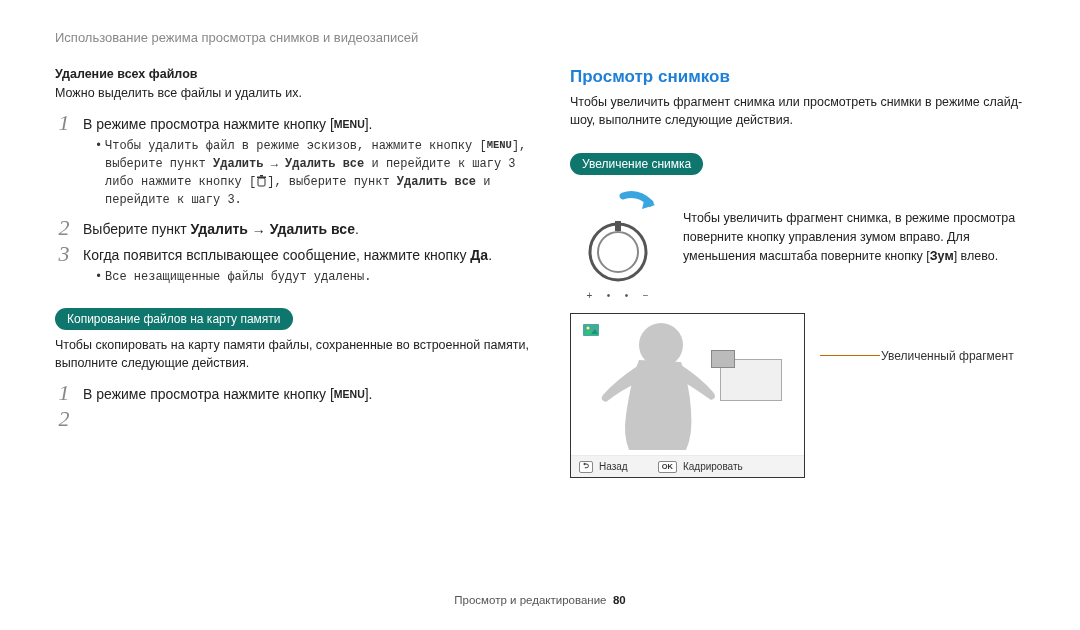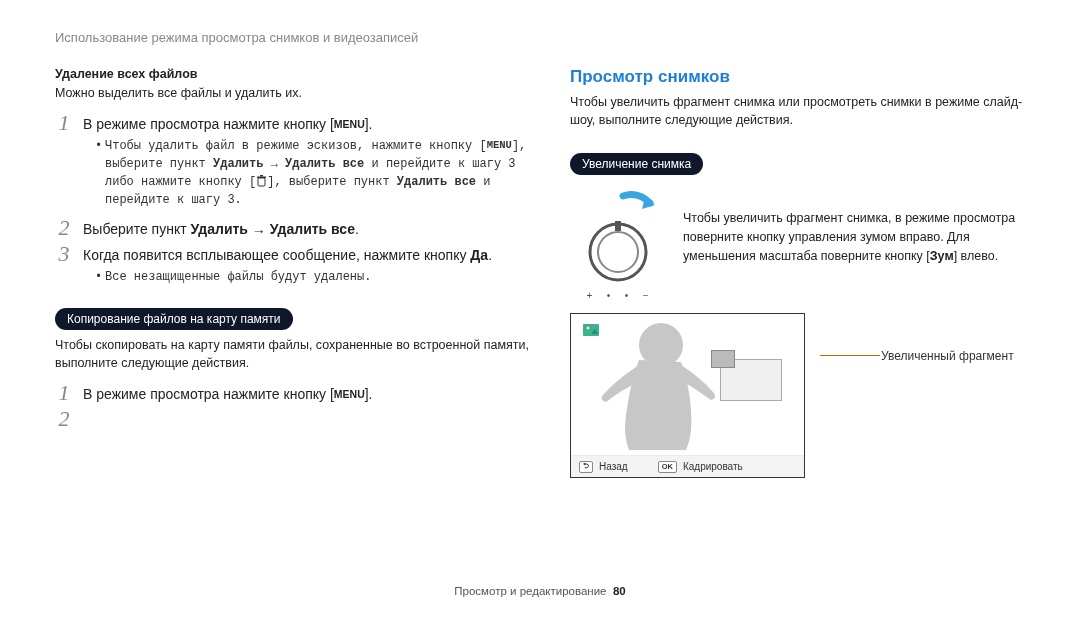--- a/index.html
+++ b/index.html
@@ -81,21 +81,21 @@
     height: 12px;
     vertical-align: -2px;
   }
   .menu-label {
     font-weight: bold;
     font-size: 10.5px;
     vertical-align: 1px;
   }
   .pill {
     display: inline-block;
-    background: #0f172a;
+    background: #0f766e;
     color: #fff;
     border-radius: 11px;
     padding: 4px 12px;
     font-size: 12px;
     margin-top: 14px;
     margin-bottom: 6px;
   }
   .section-heading {
     font-size: 17px;
     font-weight: bold;
@@ -221,21 +221,21 @@
     color: #333;
   }
   .callout-wrap {
     display: flex;
     align-items: center;
     gap: 1px;
     margin-top: -80px;
   }
   .bottom-footer {
     position: absolute;
-    bottom: 33px;
+    bottom: 24px;
     left: 0;
     right: 0;
     text-align: center;
     font-size: 11.5px;
     color: #555;
   }
   .bottom-footer .pg {
     font-weight: bold;
     color: #222;
   }

